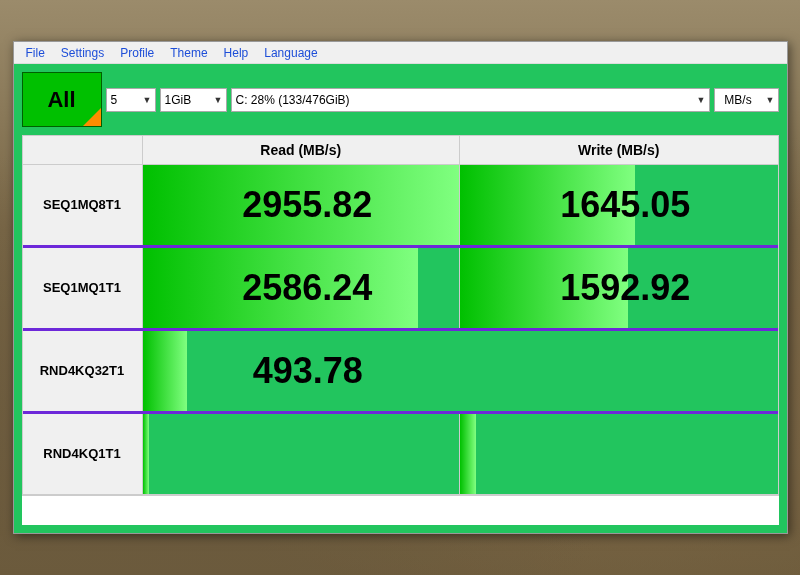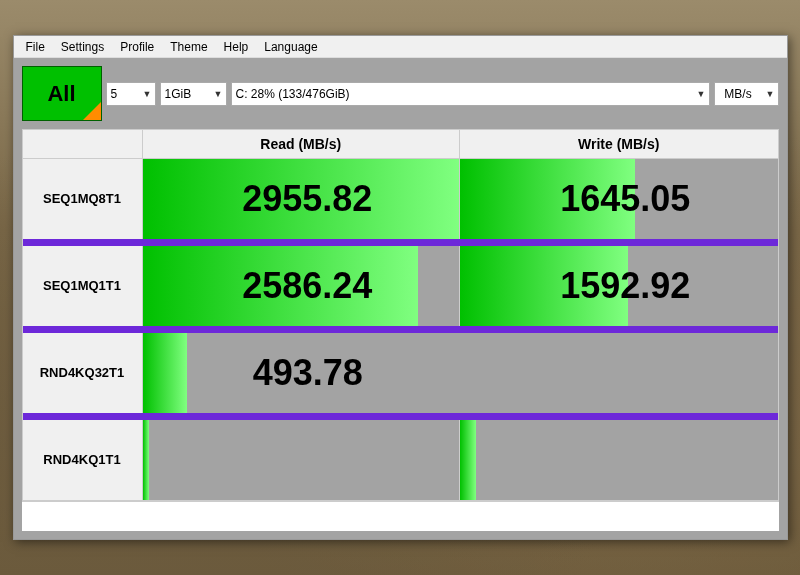--- a/index.html
+++ b/index.html
@@ -93,27 +93,27 @@
       display: flex;
       align-items: center;
       padding: 0 4px;
       border-bottom: 1px solid #DDD;
     }
 
     .menu-item {
       padding: 2px 8px;
       font-size: 12px;
       cursor: pointer;
-      color: #000000;
+      color: #1d4ed8;
     }
 
     
     .main-content {
       padding: 8px;
-      background: #a3a3a3;
+      background: #22c55e;
     }
 
     
     .controls-row {
       display: flex;
       align-items: center;
       gap: 4px;
       margin-bottom: 8px;
     }
 
@@ -211,21 +211,21 @@
     }
 
     .header-cell:first-child {
       
       border-right: 1px solid #CCC;
     }
 
     .data-row {
       display: grid;
       grid-template-columns: 120px 1fr 1fr;
-      border-bottom: 7px solid #6d28d9;
+      border-bottom: 3px solid #6d28d9;
       min-height: 80px;
     }
 
     .data-row:last-child {
       border-bottom: none;
     }
 
     .row-label {
       background: #F0F0F0;
       display: flex;

